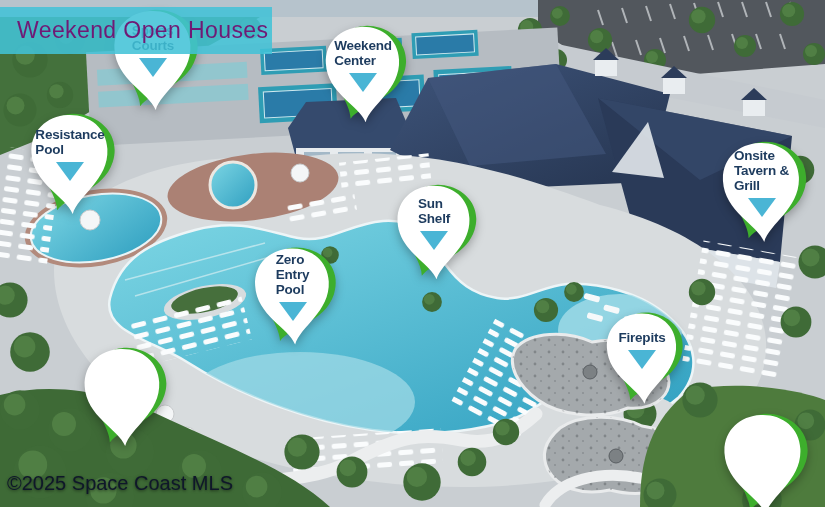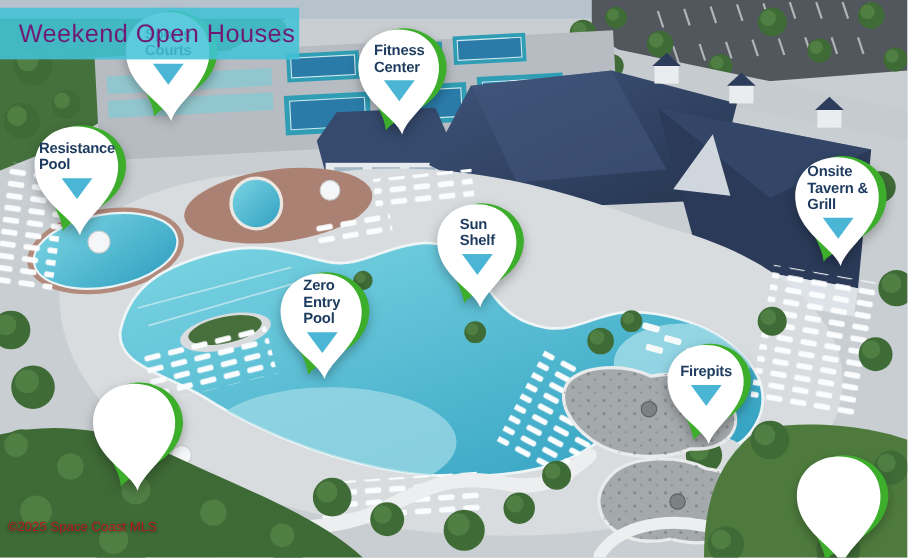--- a/index.html
+++ b/index.html
@@ -20,21 +20,21 @@
   .pin-tri{width:0;height:0;border-left:14px solid transparent;border-right:14px solid transparent;
     border-top:19px solid var(--pointer_teal,#4ab5d5);}
 
   
   .banner{position:absolute;left:0;top:7px;width:272px;height:47px;z-index:5;
     background:var(--banner_teal_rgba,rgba(66,194,215,.87));
     display:flex;align-items:center;padding-left:17px;box-sizing:border-box;}
   .banner-title{color:#701a75;font-size:23px;font-weight:400;letter-spacing:.4px;}
 
   
-  .watermark{position:absolute;left:7px;top:472px;z-index:5;color:#b91c1c;font-size:12px;
+  .watermark{position:absolute;left:7px;top:472px;z-index:5;color:#0f172a;font-size:20px;
     text-shadow:0 1px 3px rgba(0,0,0,.55);}
 </style>
 </head>
 <body>
 
 <div class="stage">
 
   <svg class="scene" viewBox="0 0 825 507" aria-hidden="true">
     <defs>
       <linearGradient id="poolGrad" x1="0" y1="0" x2="1" y2="1">
@@ -261,21 +261,21 @@
         <div class="pin-tri"></div>
       </div>
     </div>
       <div class="pin" style="left: 314px; top: 22px; width: 98px; height: 108px;">
       <svg class="pin-shape" viewBox="0 0 100 112">
         <path d="M50,104 C44,86 12,72 12,41 C12,19 29,5 50,5 C71,5 88,19 88,41 C88,72 56,86 50,104 Z" fill="var(--pin_green,#3dae2c)" transform="translate(3,0) rotate(18 54 52)"></path>
         <path d="M50,104 C44,86 12,72 12,41 C12,19 29,5 50,5 C71,5 88,19 88,41 C88,72 56,86 50,104 Z" fill="#ffffff" transform="rotate(-3 50 52)"></path>
       </svg>
       <div class="pin-content">
         <div class="pin-label">
-            <div>Fitness</div>
+            <div>Weekend</div>
             <div>Center</div>
           </div>
         <div class="pin-tri"></div>
       </div>
     </div>
       <div class="pin" style="left: 18px; top: 110px; width: 104px; height: 112px;">
       <svg class="pin-shape" viewBox="0 0 100 112">
         <path d="M50,104 C44,86 12,72 12,41 C12,19 29,5 50,5 C71,5 88,19 88,41 C88,72 56,86 50,104 Z" fill="var(--pin_green,#3dae2c)" transform="translate(3,0) rotate(18 54 52)"></path>
         <path d="M50,104 C44,86 12,72 12,41 C12,19 29,5 50,5 C71,5 88,19 88,41 C88,72 56,86 50,104 Z" fill="#ffffff" transform="rotate(-3 50 52)"></path>
       </svg>

